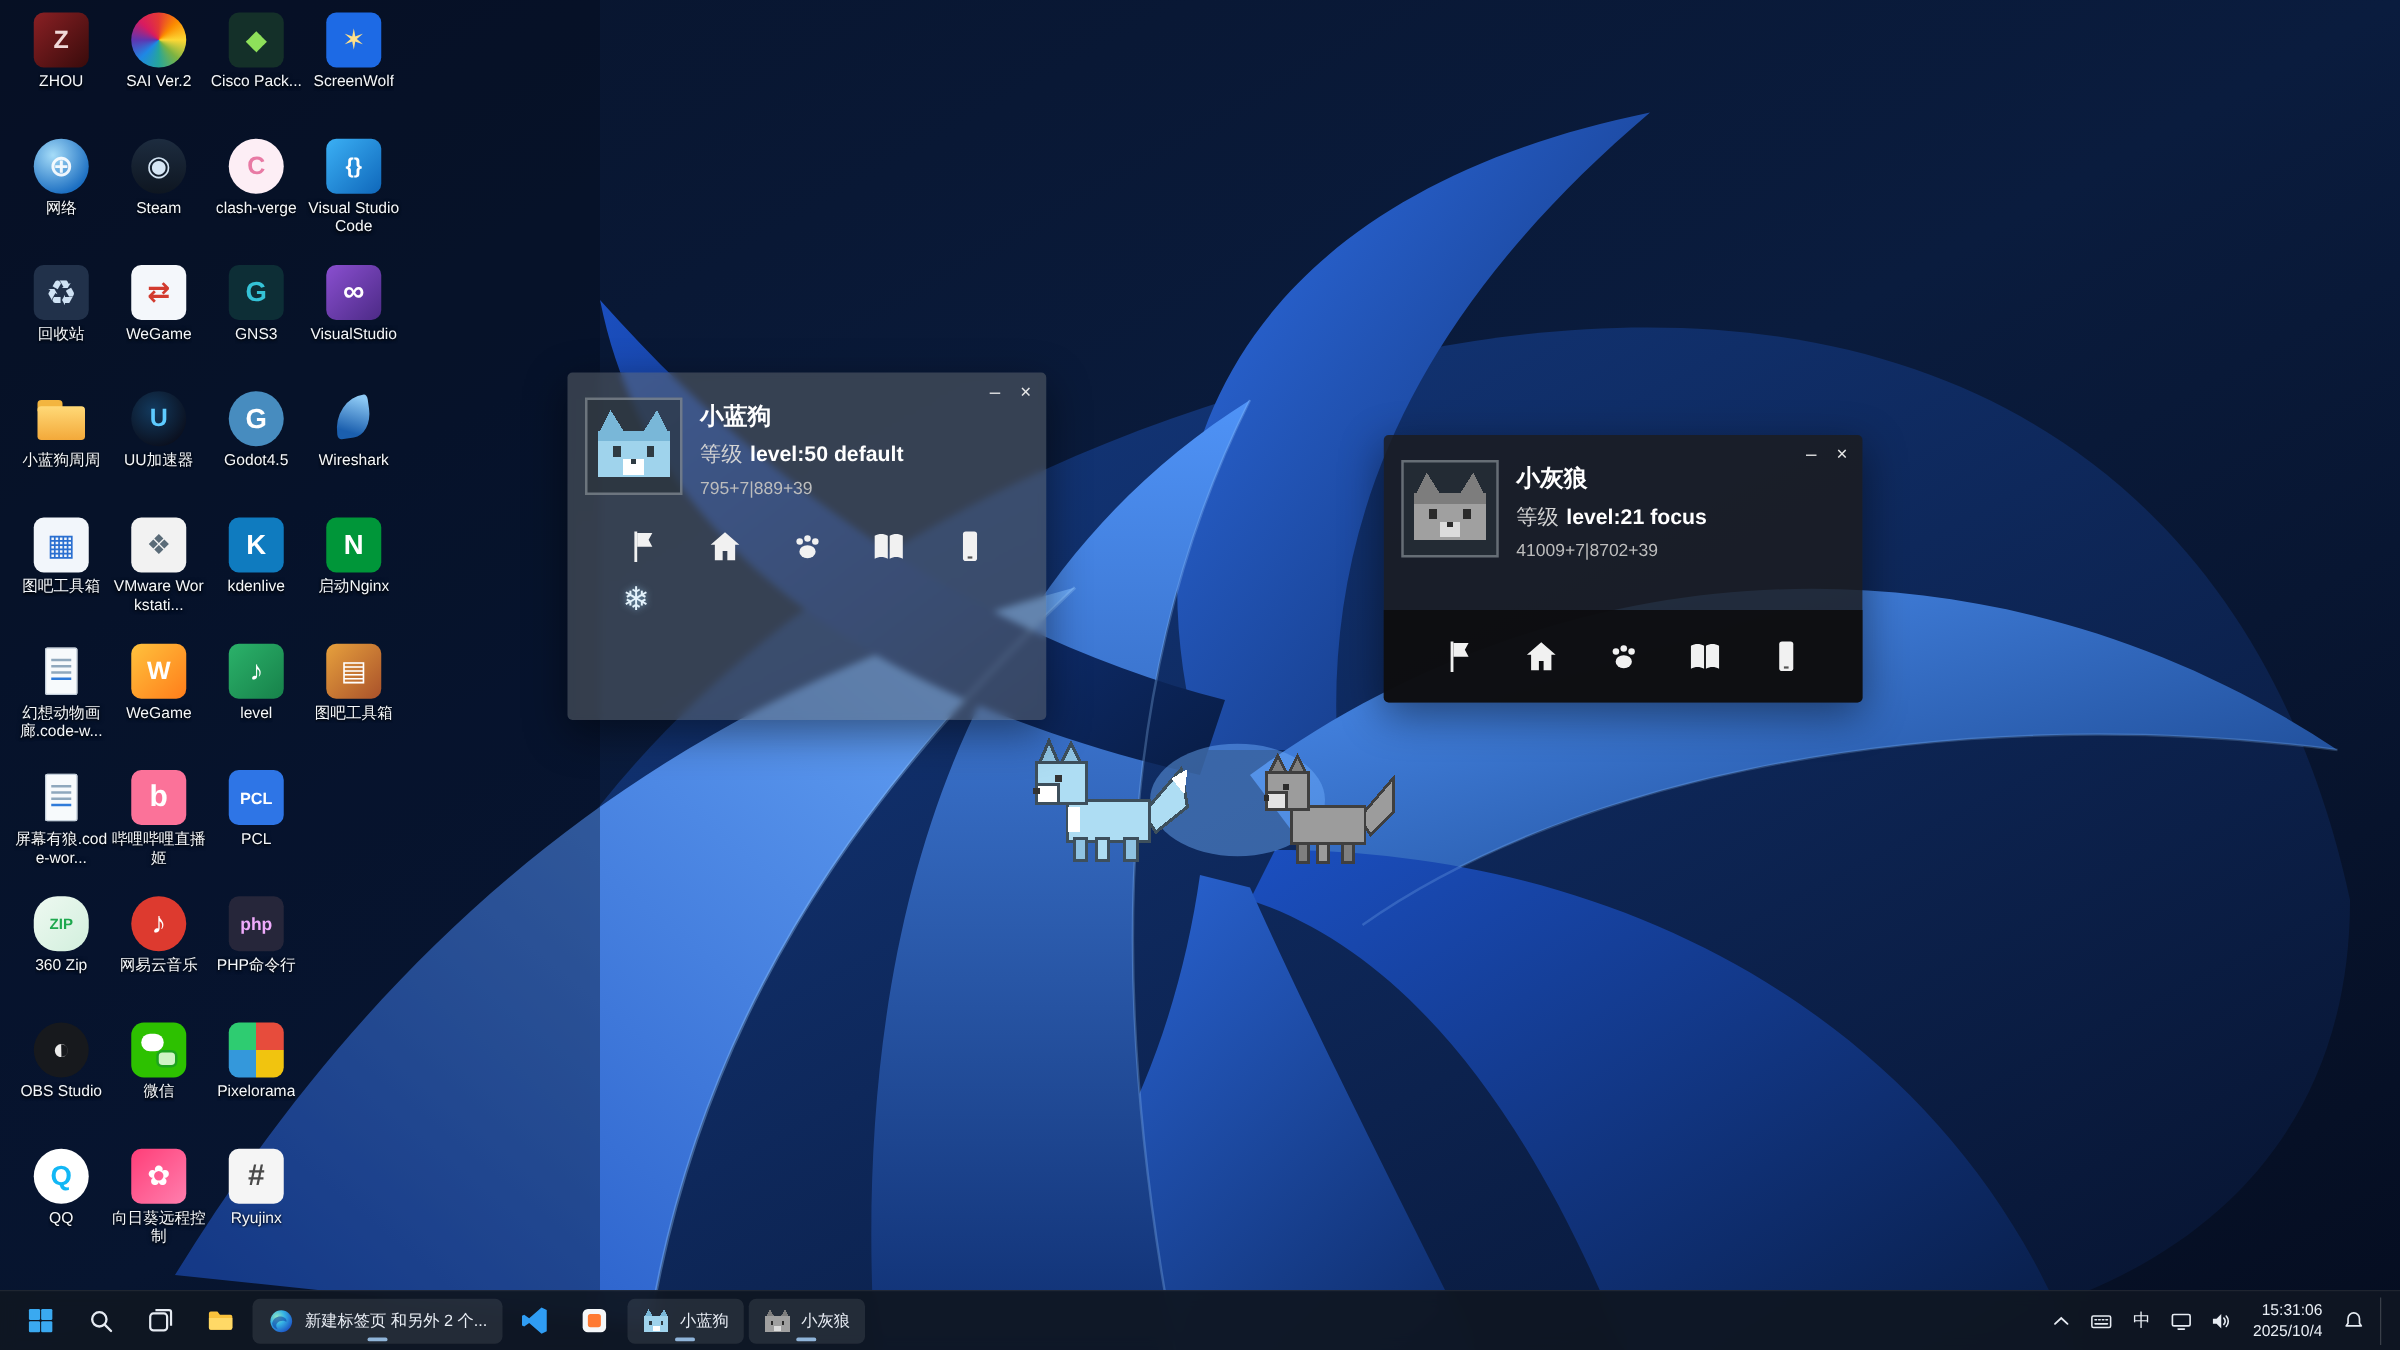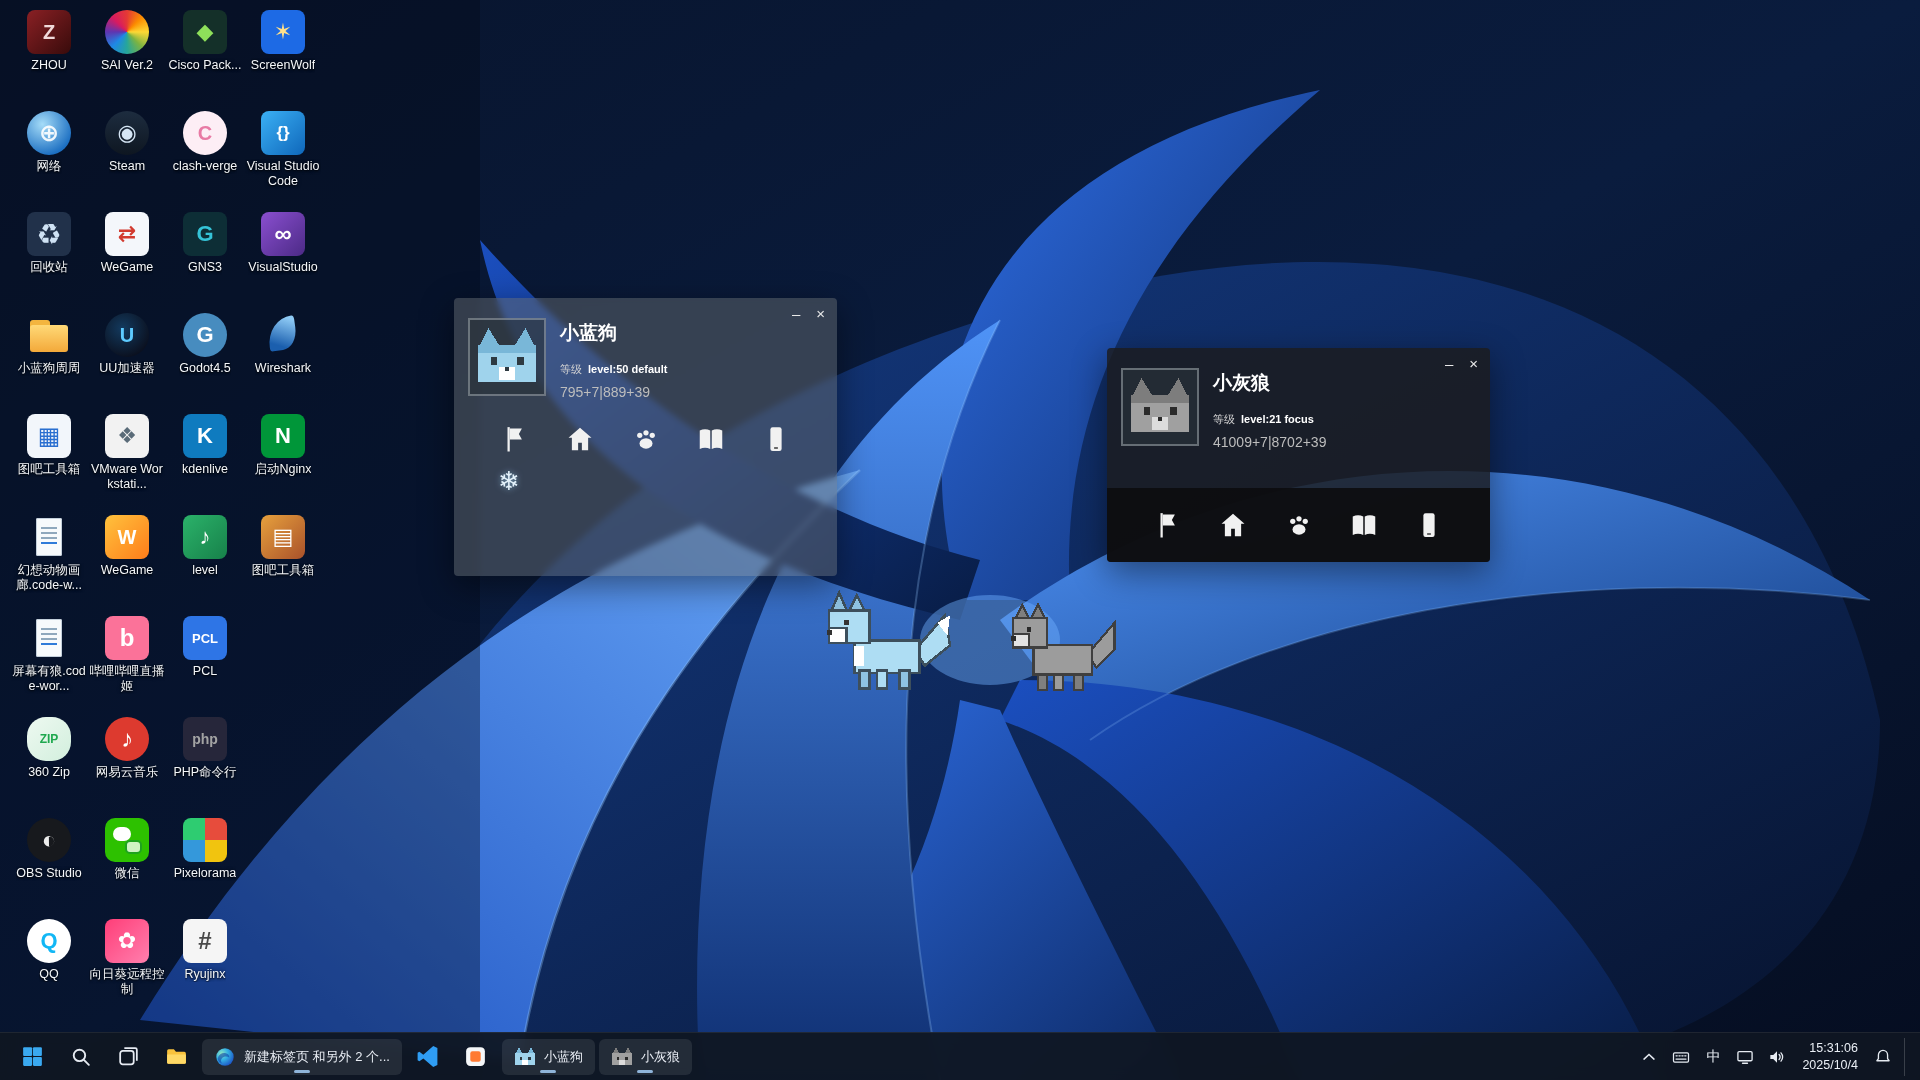--- a/index.html
+++ b/index.html
@@ -42,21 +42,21 @@
 .pw1{left:454px;top:298px;width:383px;height:278px;background:rgba(96,102,108,.52);backdrop-filter:blur(3px)}
 .pw2{left:1107px;top:348px;width:383px;height:214px;background:rgba(28,28,30,.84)}
 .pw-controls{position:absolute;top:8px;right:12px;display:flex;gap:16px;z-index:2}
 .pw-ctl{background:none;border:none;color:#e9e9e9;font-size:15px;line-height:1;cursor:pointer;font-family:inherit}
 .pw-head{display:flex;padding:20px 0 0 14px}
 .pw-avatar{width:78px;height:78px;background:rgba(42,50,58,.65);border:2px solid rgba(230,235,240,.35);
   display:flex;align-items:center;justify-content:center;flex:none}
 .pw-avatar svg{width:66px;height:66px}
 .pw-meta{margin-left:14px;padding-top:2px;min-width:0}
 .pw-title{font-size:19px;font-weight:700}
-.pw-level{margin-top:16px;font-size:11px}
+.pw-level{margin-top:6px;font-size:17px}
 .lv-pre{color:#d2d2d2;margin-right:6px}
 .lv-val{font-weight:700}
 .pw-stats{margin-top:7px;font-size:14px;color:#bdbdbd}
 .pw-actions{display:flex;justify-content:space-between;align-items:center;padding:0 46px;margin-top:24px}
 .pw2 .pw-actions{position:absolute;left:0;right:0;bottom:0;height:74px;margin-top:0;
   background:rgba(12,12,14,.9);border-radius:0 0 4px 4px}
 .pw-act{background:none;border:none;cursor:pointer;display:flex;align-items:center}
 .pw-act svg{width:30px;height:30px;fill:#f1f1f1}
 .pw-extra{padding:12px 0 0 44px}
 .pw-snow{background:none;border:none;color:#e4f2fb;font-size:26px;cursor:pointer;font-family:inherit;
@@ -331,21 +331,21 @@
 
     <div class="dicon">
       <div class="dicon-img shape-square" style="background: rgb(46, 117, 230);">
         <span class="dicon-glyph" style="color: rgb(255, 255, 255); font-size: 13px;">PCL</span>
       </div>
       <div class="dicon-label">PCL</div>
     </div>
 
     <div class="dicon">
       <div class="dicon-img shape-square" style="background: rgb(38, 38, 58);">
-        <span class="dicon-glyph" style="color: #a3a3a3; font-size: 14px;">php</span>
+        <span class="dicon-glyph" style="color: #f0abfc; font-size: 14px;">php</span>
       </div>
       <div class="dicon-label">PHP命令行</div>
     </div>
 
     <div class="dicon">
       <div class="dicon-img shape-square" style="background: conic-gradient(rgb(231, 76, 60) 0deg, rgb(231, 76, 60) 25%, rgb(241, 196, 15) 0deg, rgb(241, 196, 15) 50%, rgb(52, 152, 219) 0deg, rgb(52, 152, 219) 75%, rgb(46, 204, 113) 0deg);">
         <span class="dicon-glyph" style="color: rgb(255, 255, 255);"></span>
       </div>
       <div class="dicon-label">Pixelorama</div>
     </div>

